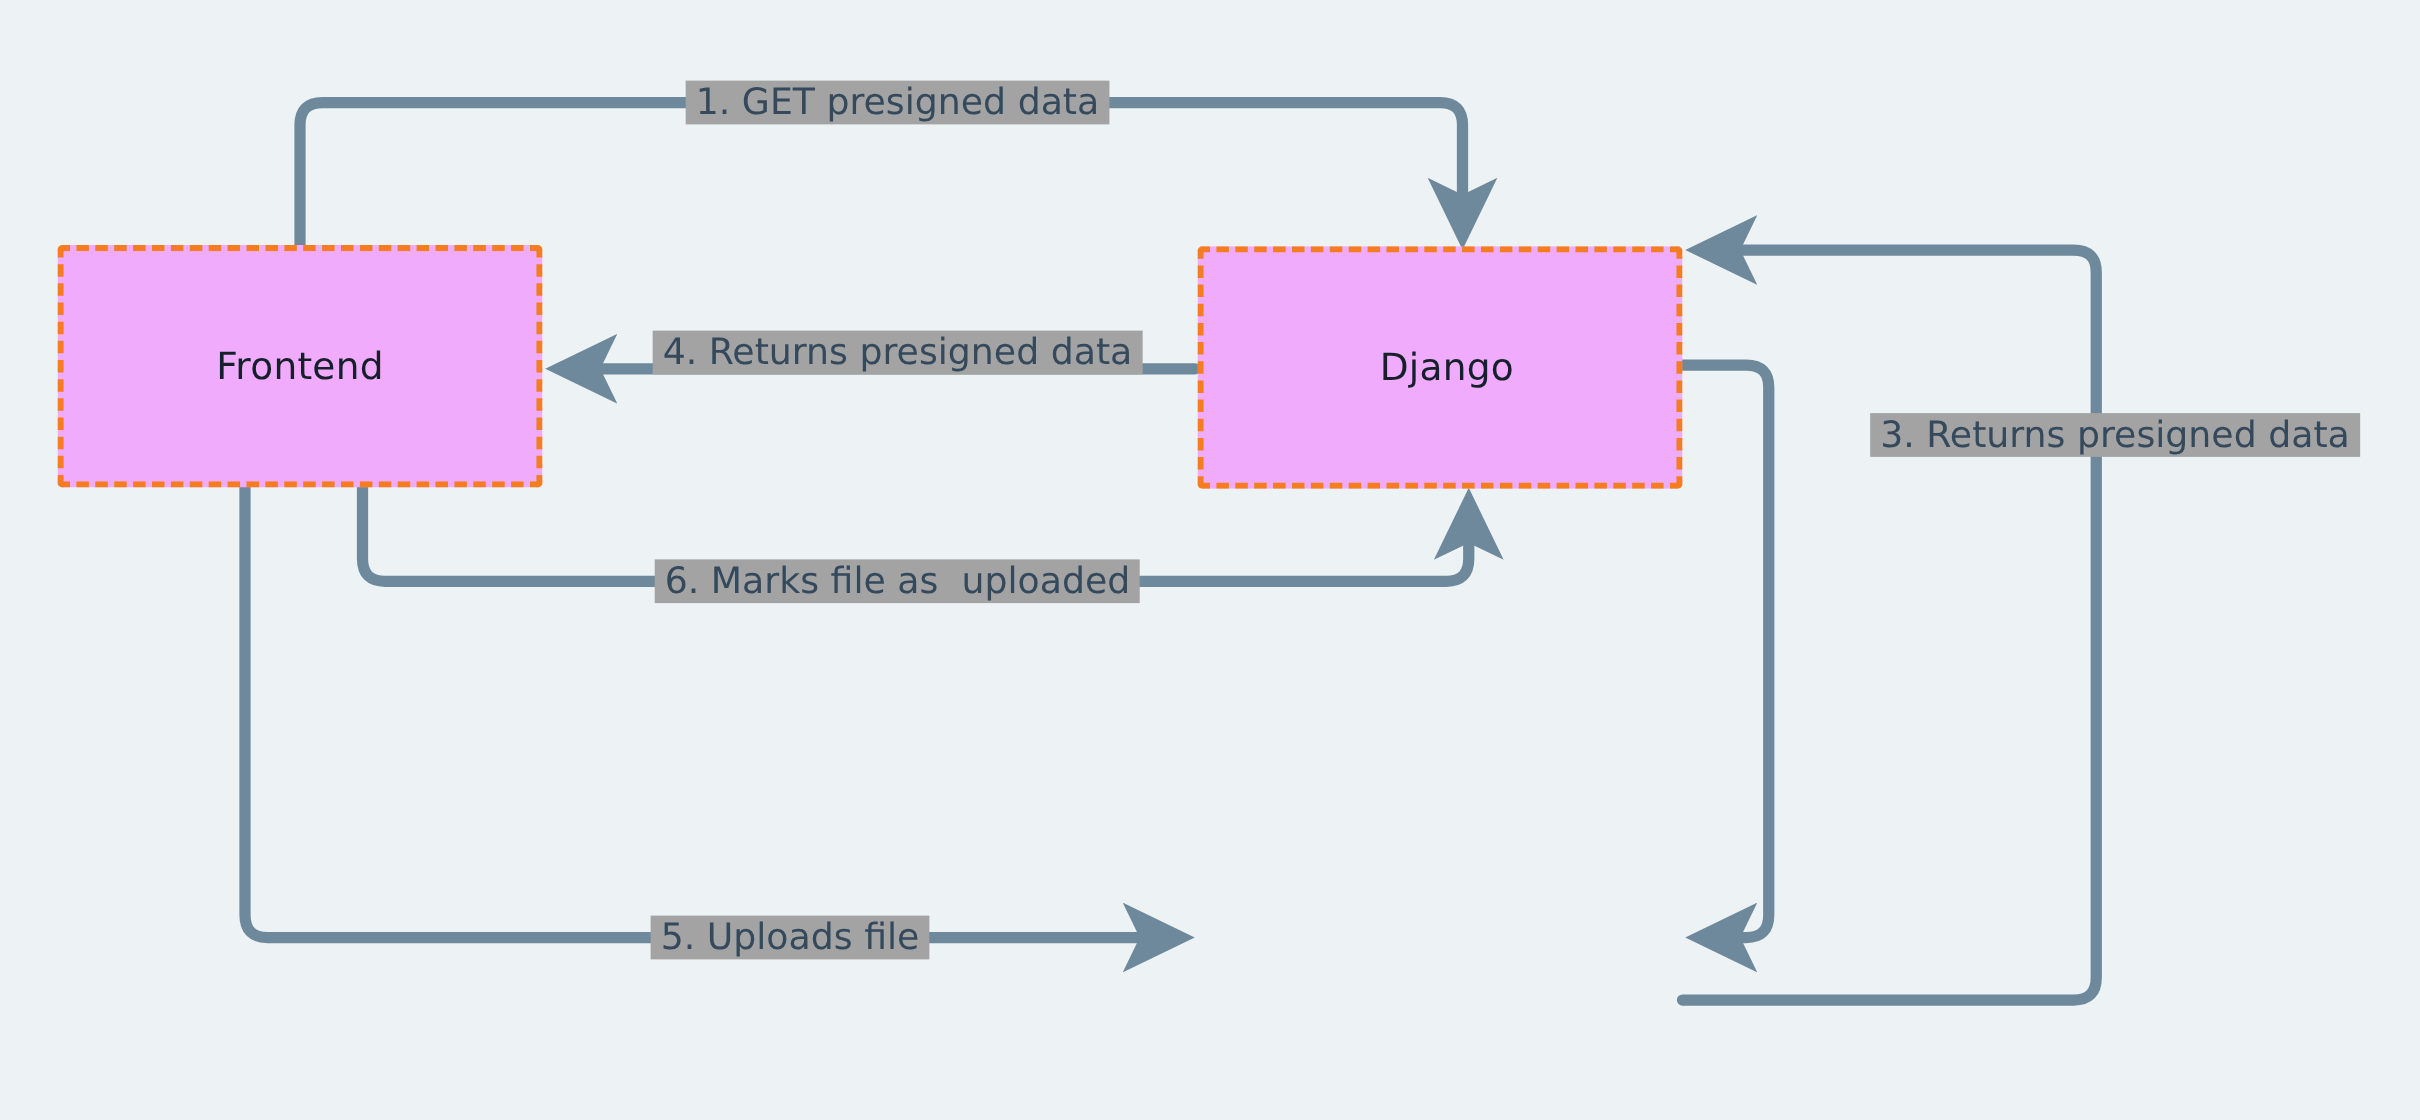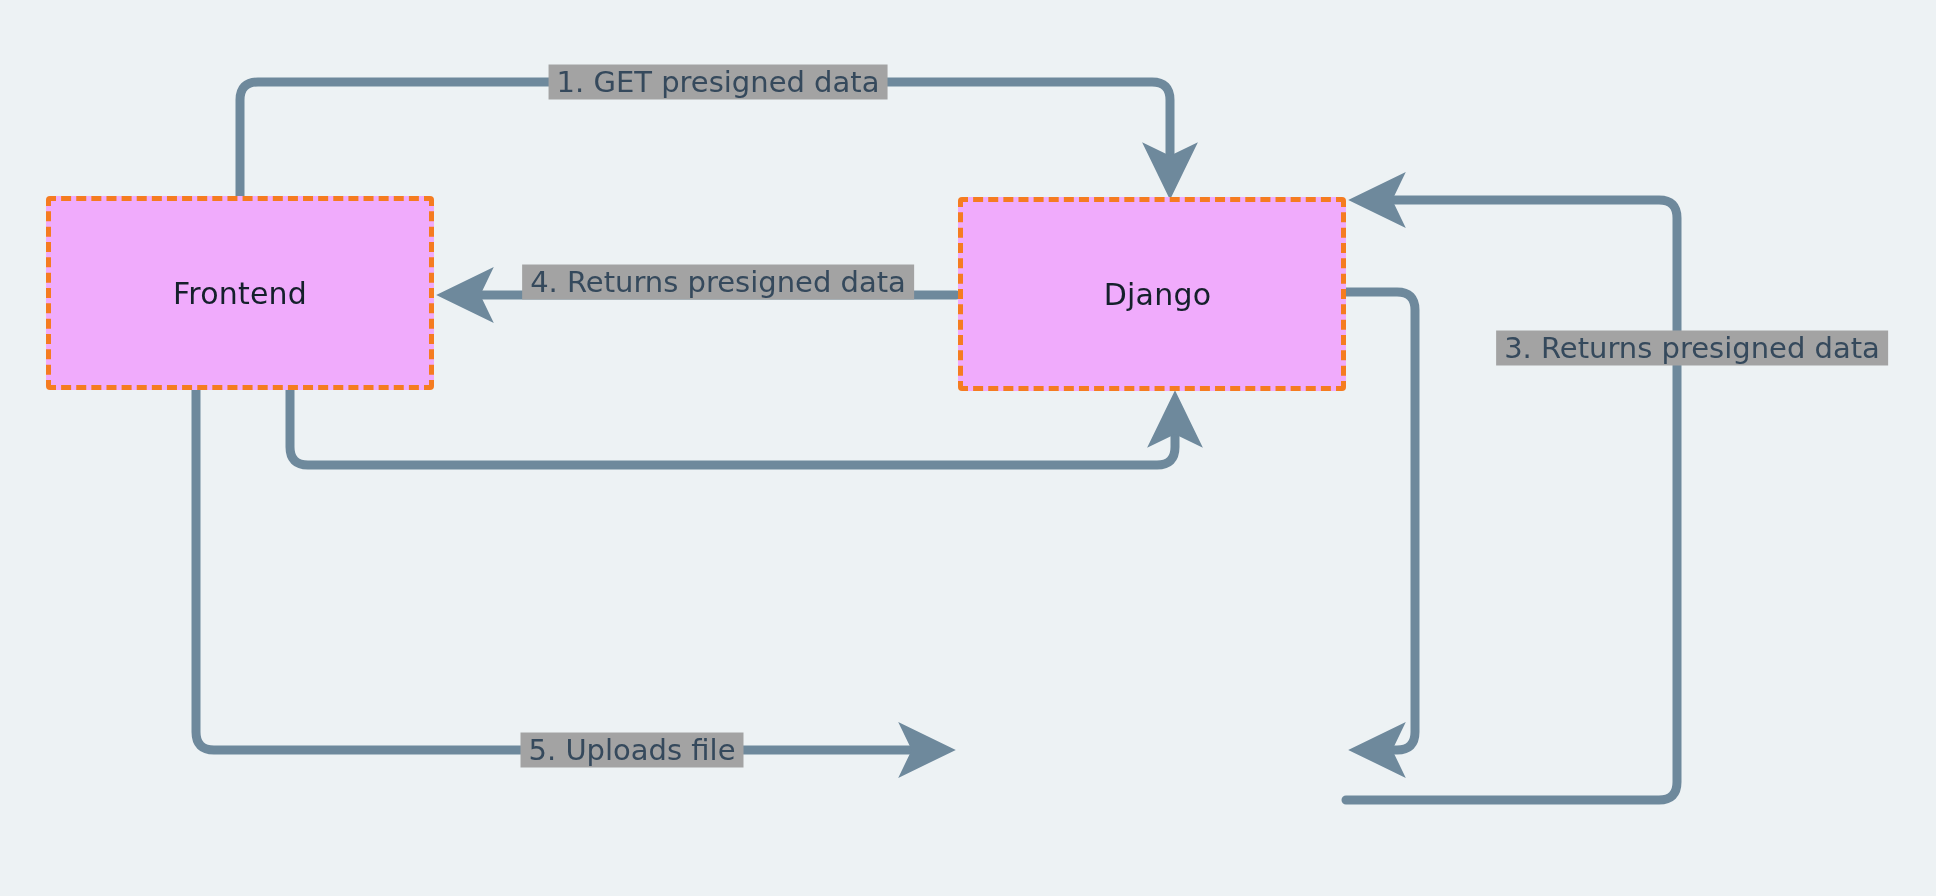--- a/index.html
+++ b/index.html
@@ -99,14 +99,15 @@
 
   <div class="node" id="node-django">
     <span class="node-label">Django</span>
   </div>
 
 
   <div class="edge-label" id="label-1">1. GET presigned data</div>
   <div class="edge-label" id="label-3">3. Returns presigned data</div>
   <div class="edge-label" id="label-4">4. Returns presigned data</div>
   <div class="edge-label" id="label-5">5. Uploads file</div>
+  <div class="edge-label" id="label-6">6. Marks file as  uploaded</div>
 
 </div>
 
 </body></html>

